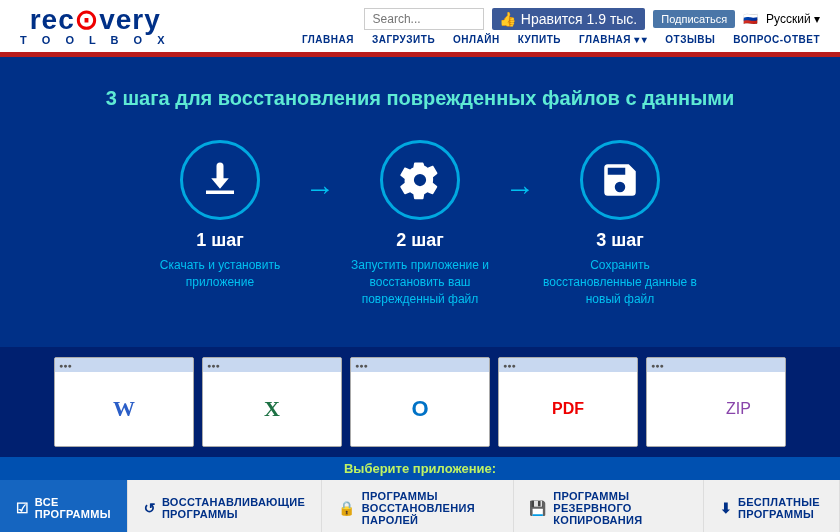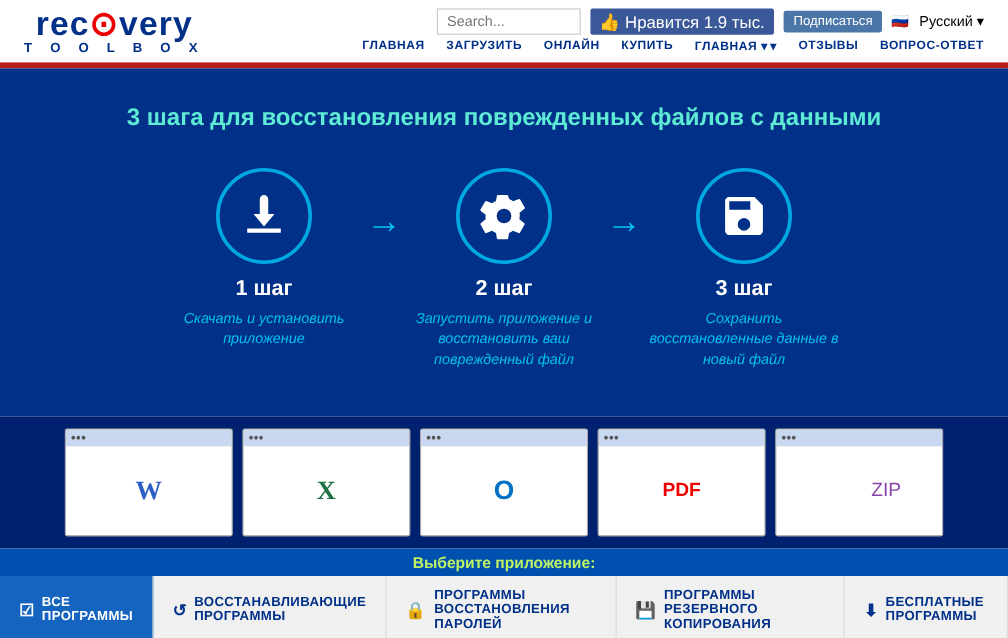--- a/index.html
+++ b/index.html
@@ -140,21 +140,20 @@
       font-size: 18px;
       font-weight: bold;
       color: #fff;
       margin-bottom: 6px;
     }
     .step-desc {
       font-size: 12px;
       color: #00c0f0;
       text-align: center;
       line-height: 1.4;
-      font-style: italic;
     }
     .arrow-icon {
       display: flex;
       align-items: center;
       padding-top: 28px;
       color: #00c0f0;
       font-size: 30px;
       margin: 0 5px;
     }
 

